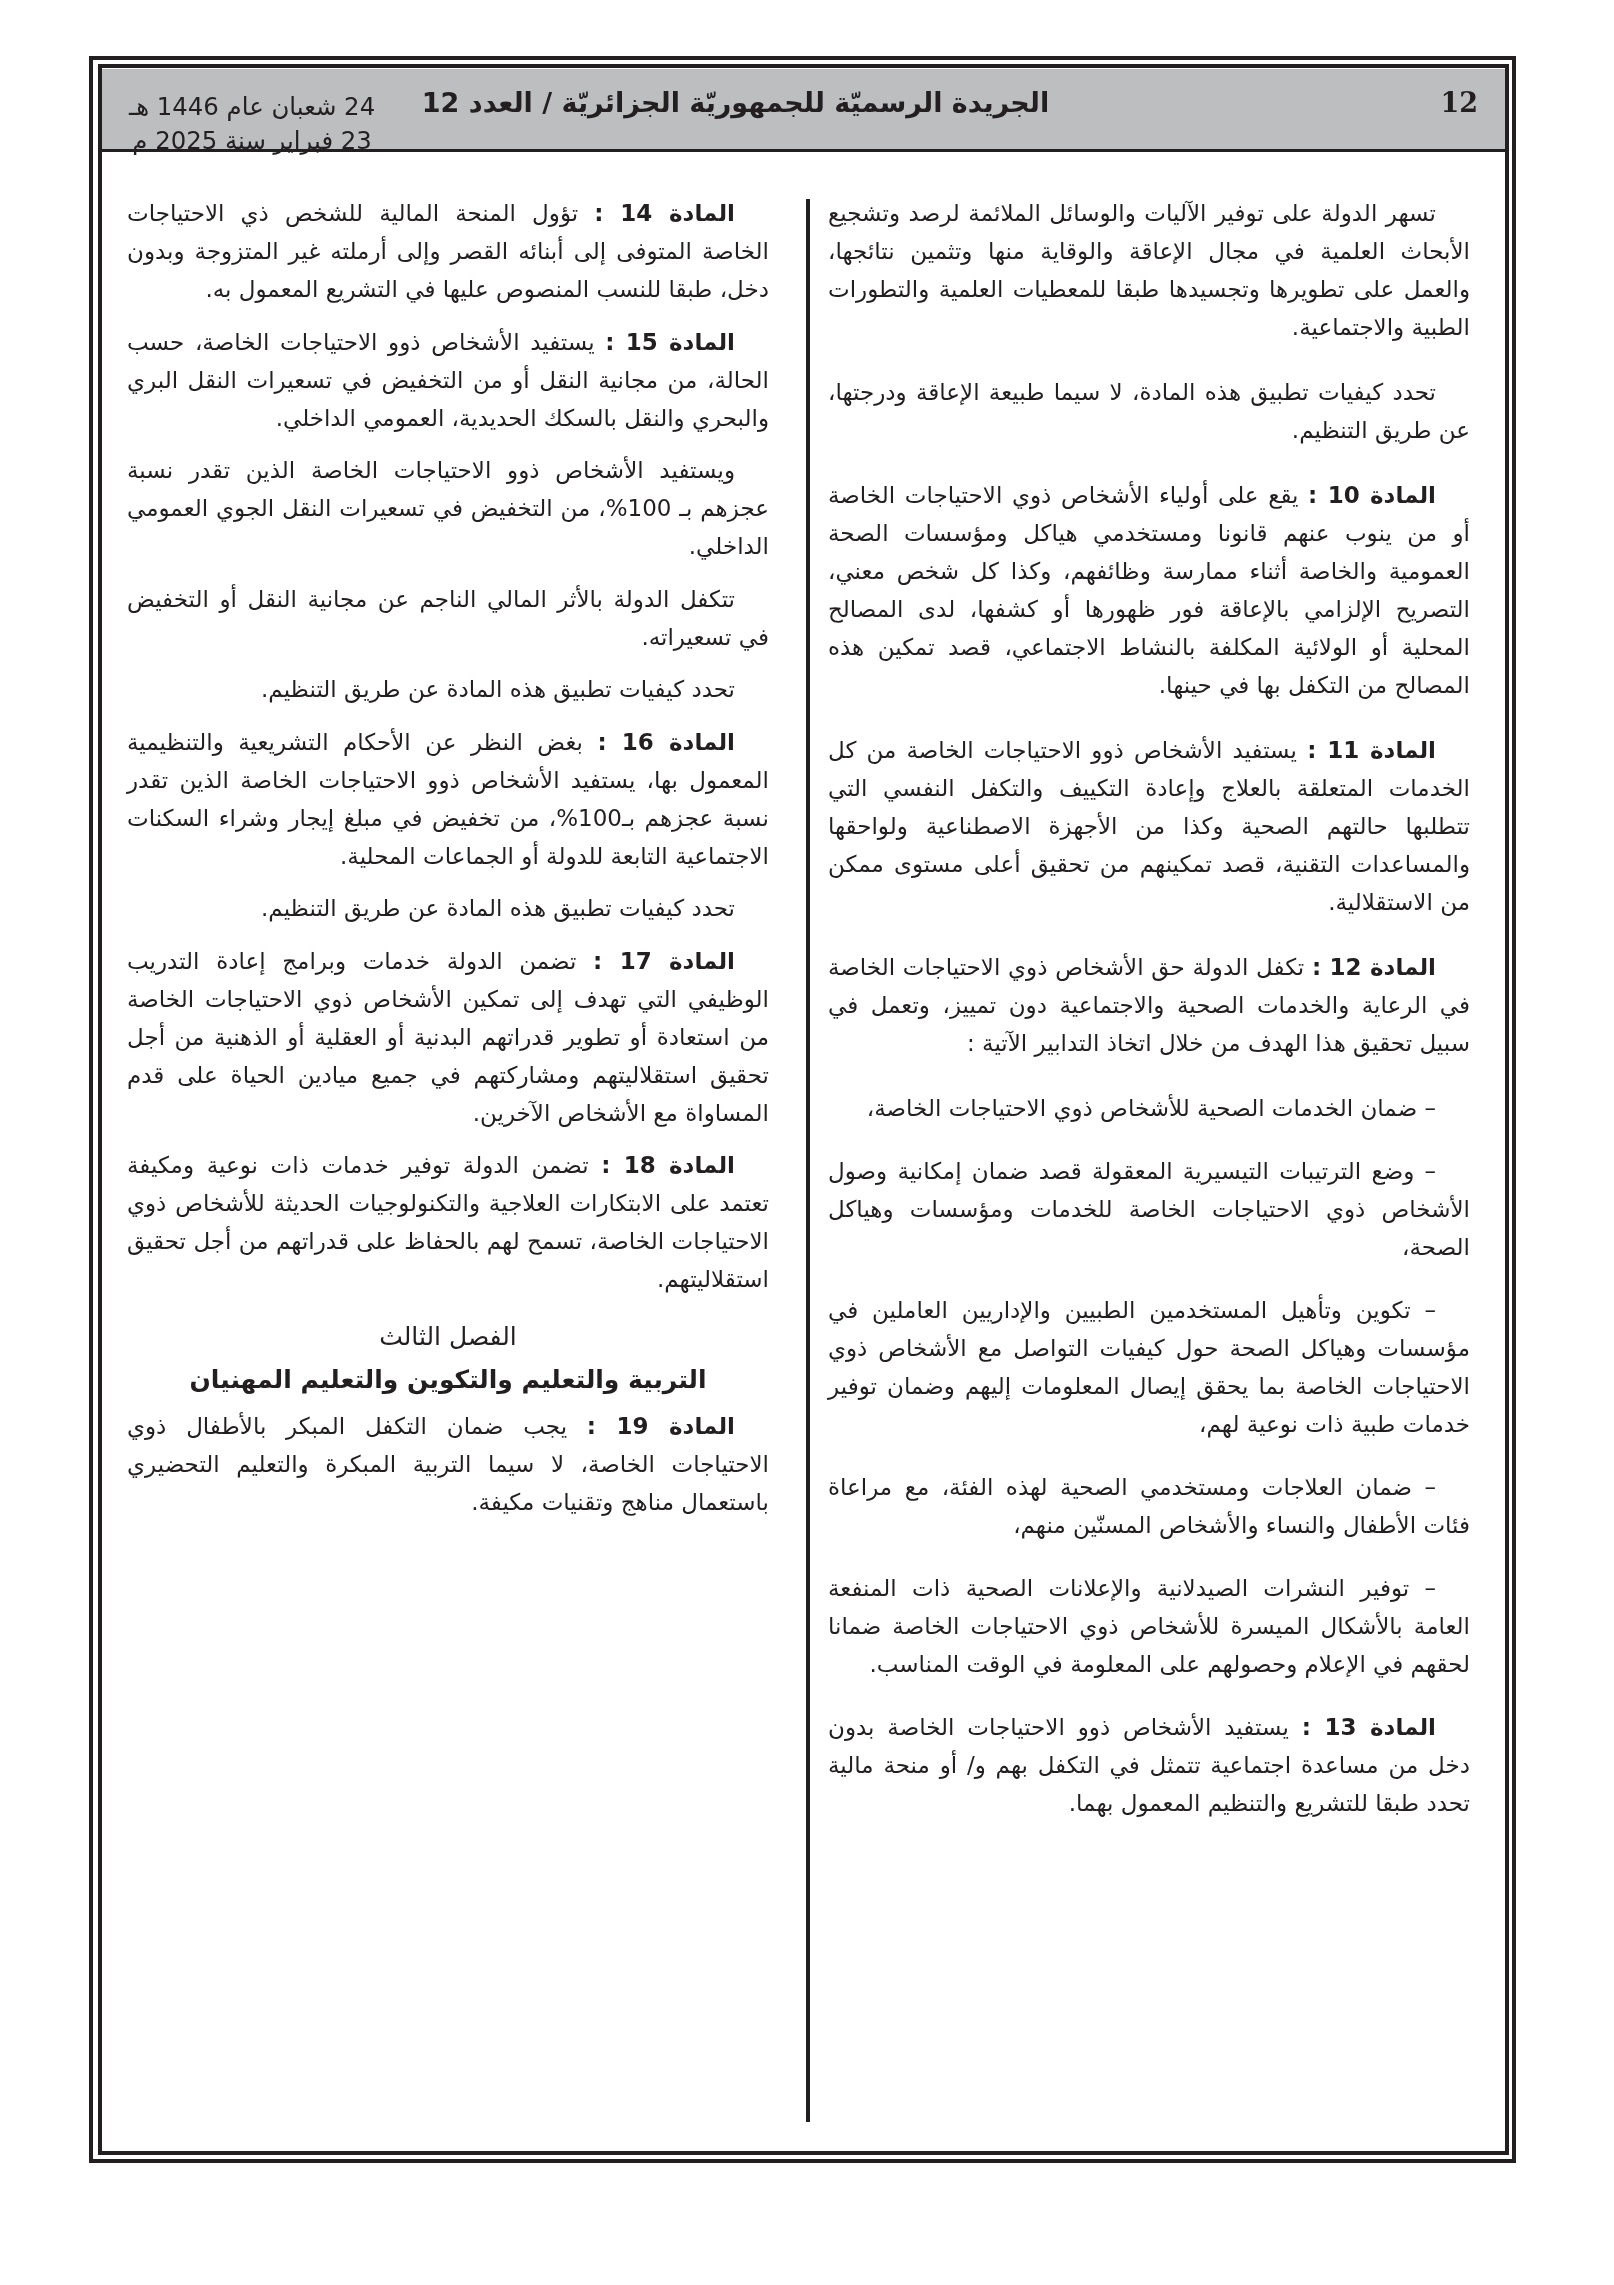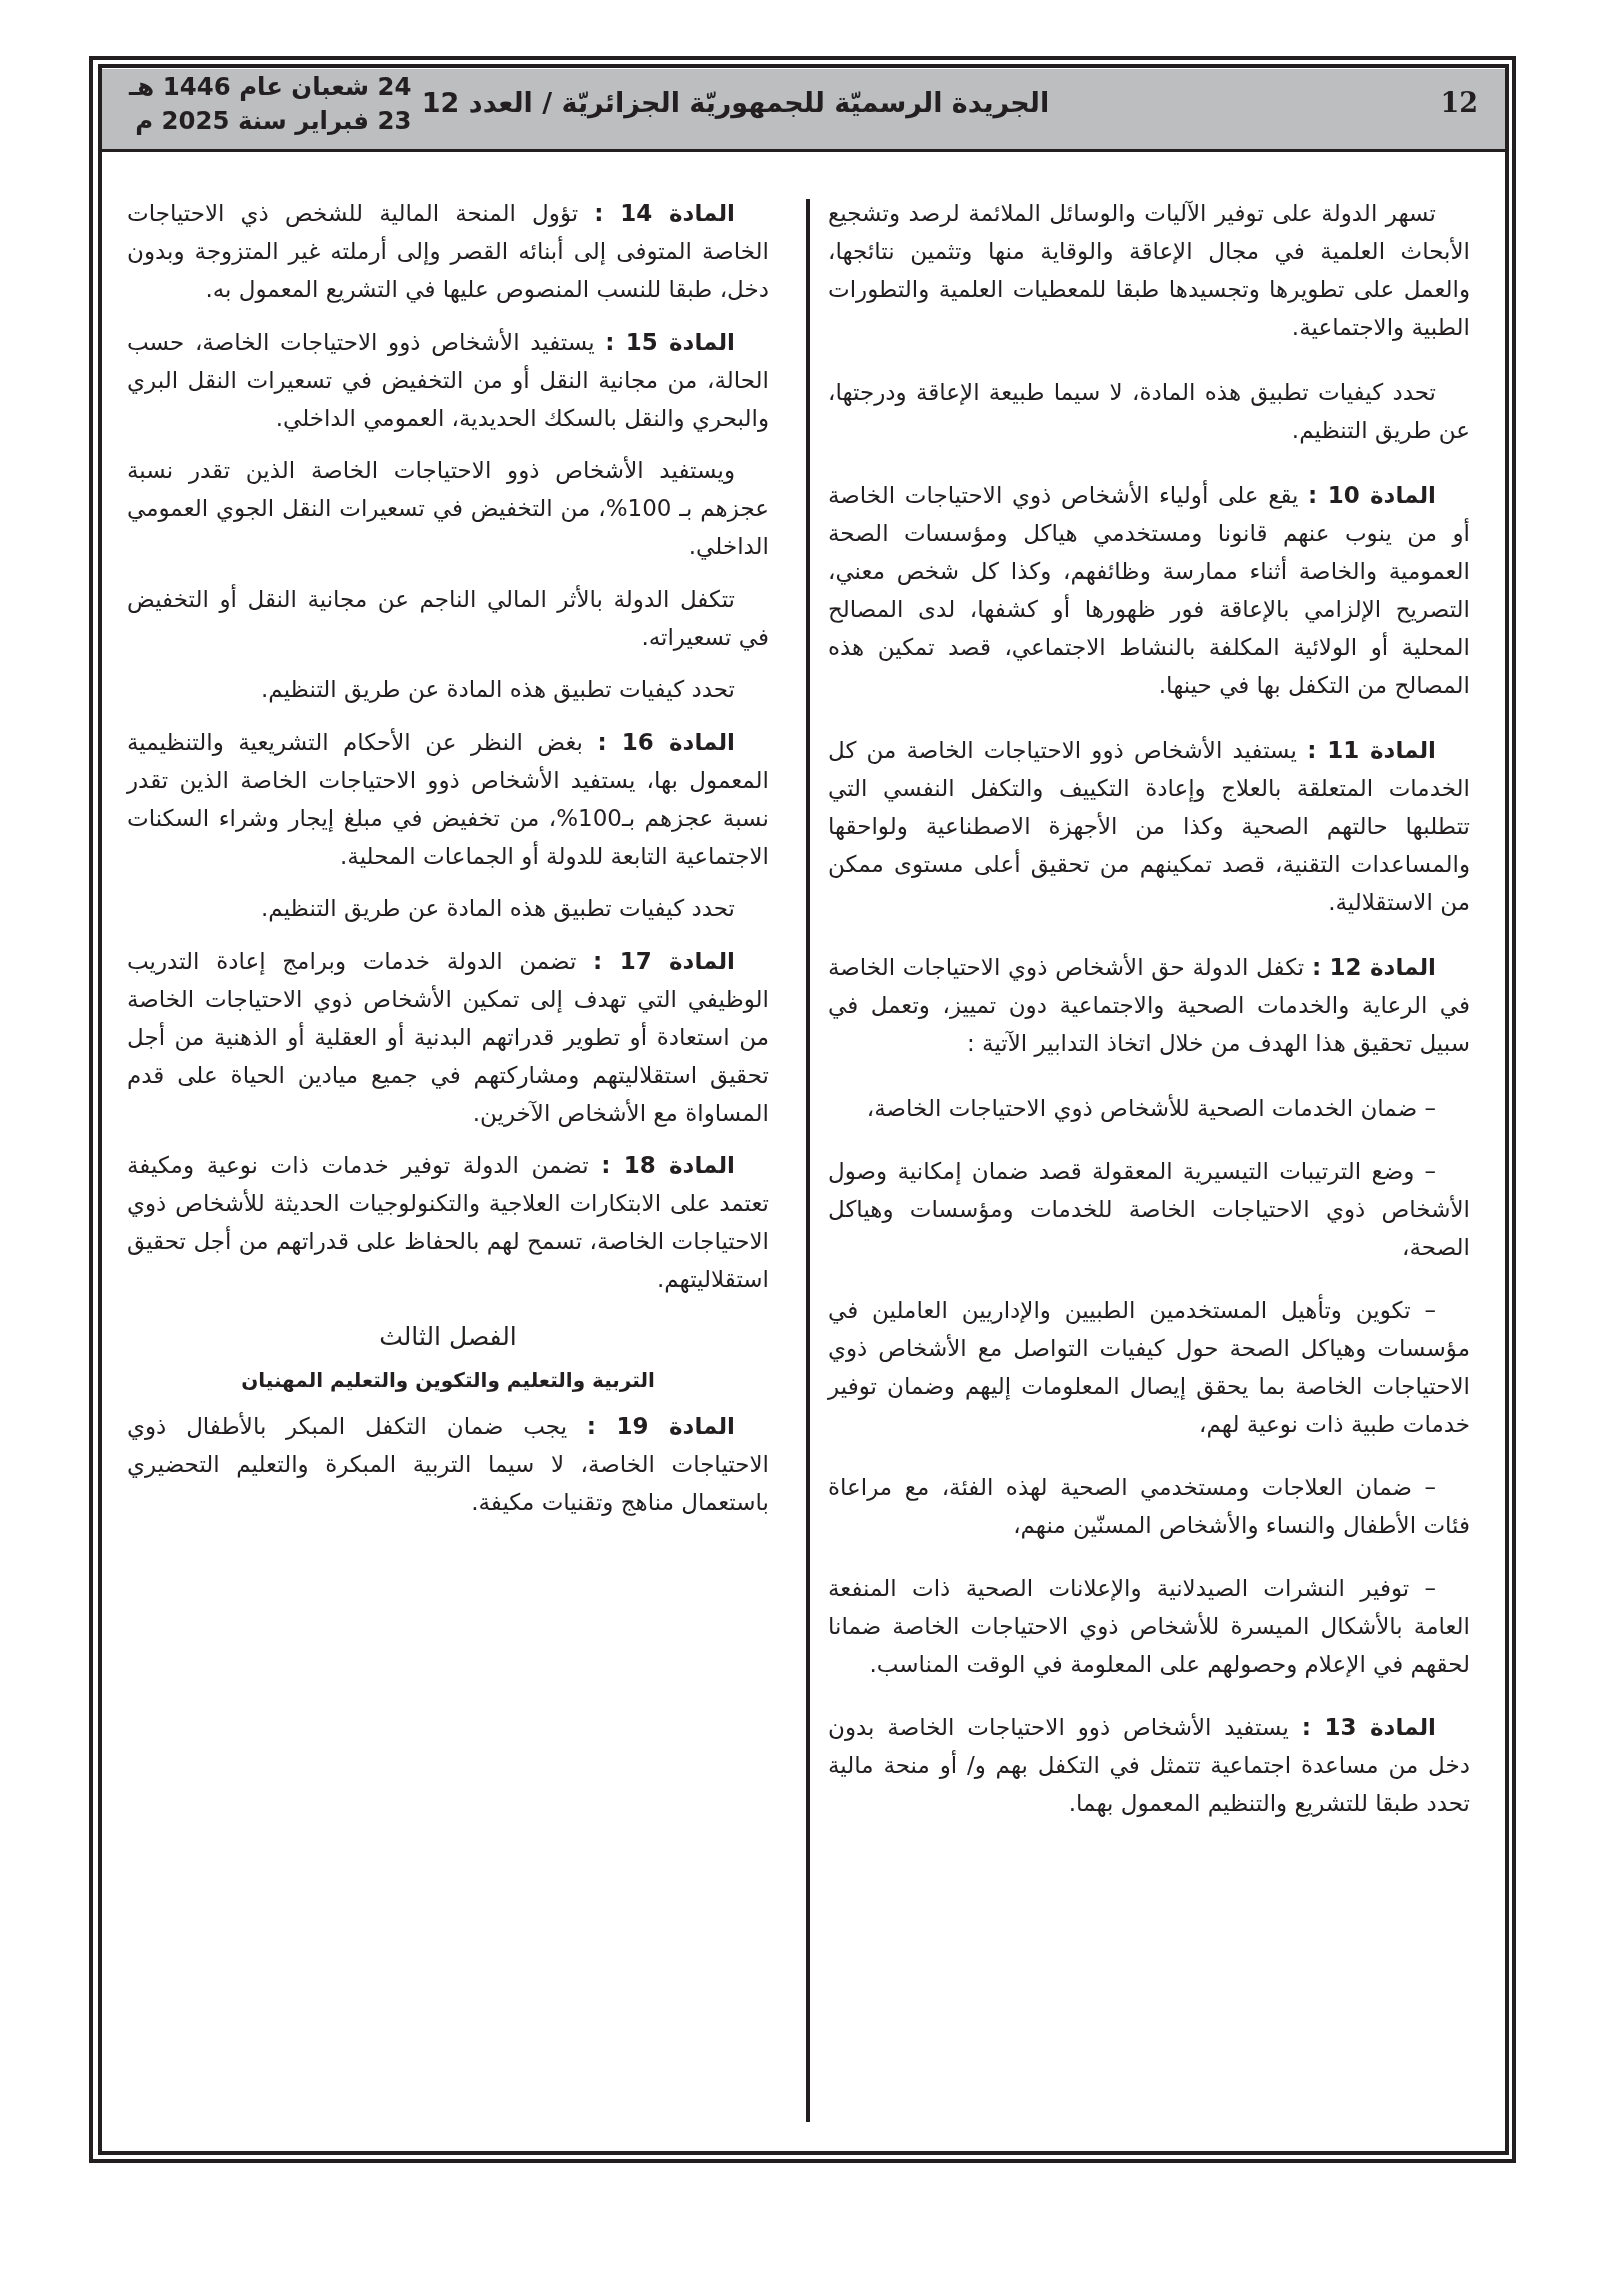--- a/index.html
+++ b/index.html
@@ -9,33 +9,33 @@
                  border: 4.5px solid #231f20; box-sizing: content-box; }
   .inner-frame { position: absolute; left: 98px; top: 64px; width: 1403px; height: 2083px;
                  border: 4.5px solid #231f20; box-sizing: content-box; }
   .header-band { position: absolute; left: 102px; top: 69px; width: 1403px; height: 80px;
                  background: #bcbec0; border-bottom: 3.6px solid #231f20; }
   .hdr-page { position: absolute; right: 27px; top: 18px; font-family: "DejaVu Serif", serif;
               font-weight: bold; font-size: 27px; direction: ltr; }
   .hdr-title { position: absolute; left: 0; right: 0; top: 18px; text-align: center;
                font-weight: bold; font-size: 27px; }
   .hdr-title span { margin-right: 136px; }
-  .hdr-date { position: absolute; left: 27px; top: 1px; font-weight: bold; font-size: 24.4px;
-              line-height: 34px; text-align: right; }
+  .hdr-date { position: absolute; left: 27px; top: 21px; font-weight: normal; font-size: 24.4px;
+              line-height: 34px; text-align: center; }
   .column { position: absolute; top: 194px; width: 642px; font-size: 23px; line-height: 38px;
             text-align: justify; text-align-last: right; }
   .col-right { left: 828px; }
   .col-left { left: 127px; }
   .divider { position: absolute; left: 806px; top: 199px; width: 3.6px; height: 1923px; background: #231f20; }
   .para { margin: 0 0 14.5px 0; text-indent: 34px; }
   .para.bullet { text-indent: 34px; margin-bottom: 25px; }
   .article-label { font-weight: bold; margin-top: 35px; }
   .chapter-title { text-align: center; text-align-last: center; font-weight: normal; font-size: 25px;
                    margin: 20px 0 5.4px 0; text-indent: 0; }
-  .chapter-sub { text-align: left; text-align-last: center; font-weight: bold; font-size: 20px;
+  .chapter-sub { text-align: left; text-align-last: center; font-weight: bold; font-size: 25px;
                  margin: 0 0 7.2px 0; text-indent: 0; }
   .gap-lg { margin-bottom: 27px; }
 </style>
 </head>
 <body>
 
 <div class="outer-frame"></div>
 <div class="inner-frame"></div>
 
 <div class="header-band">

